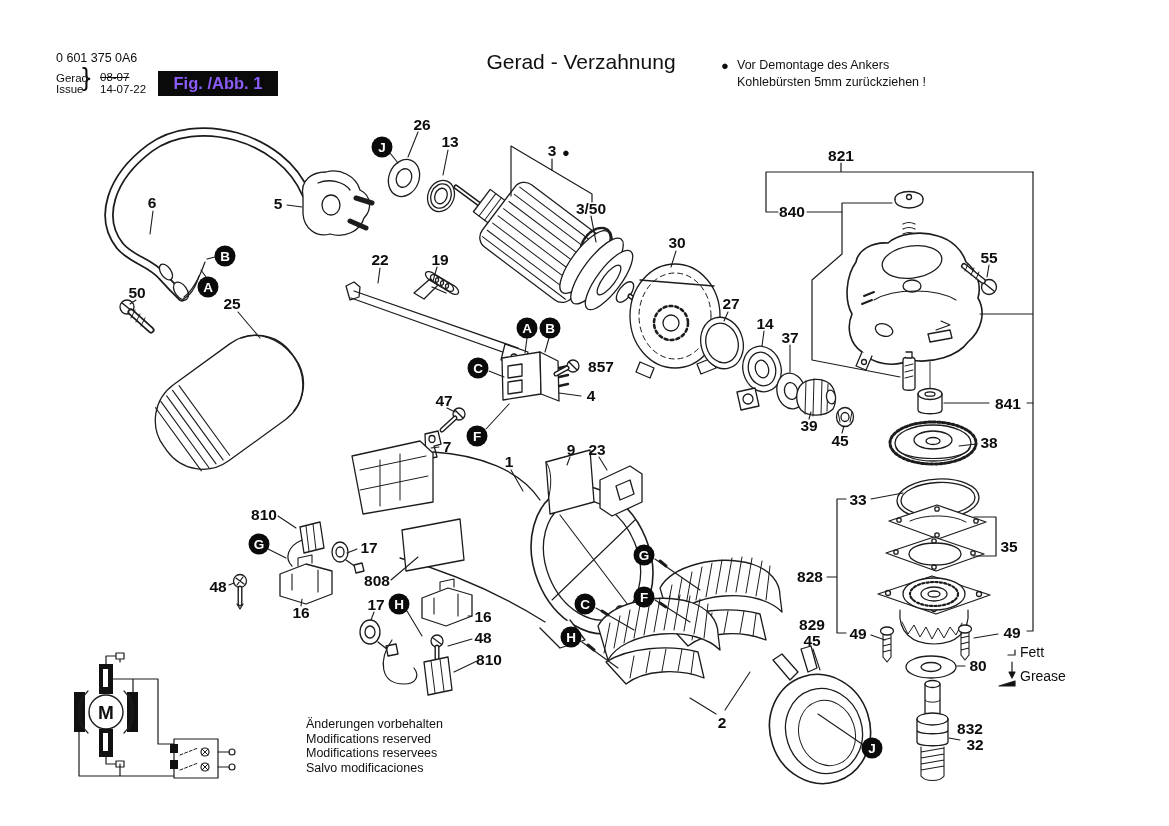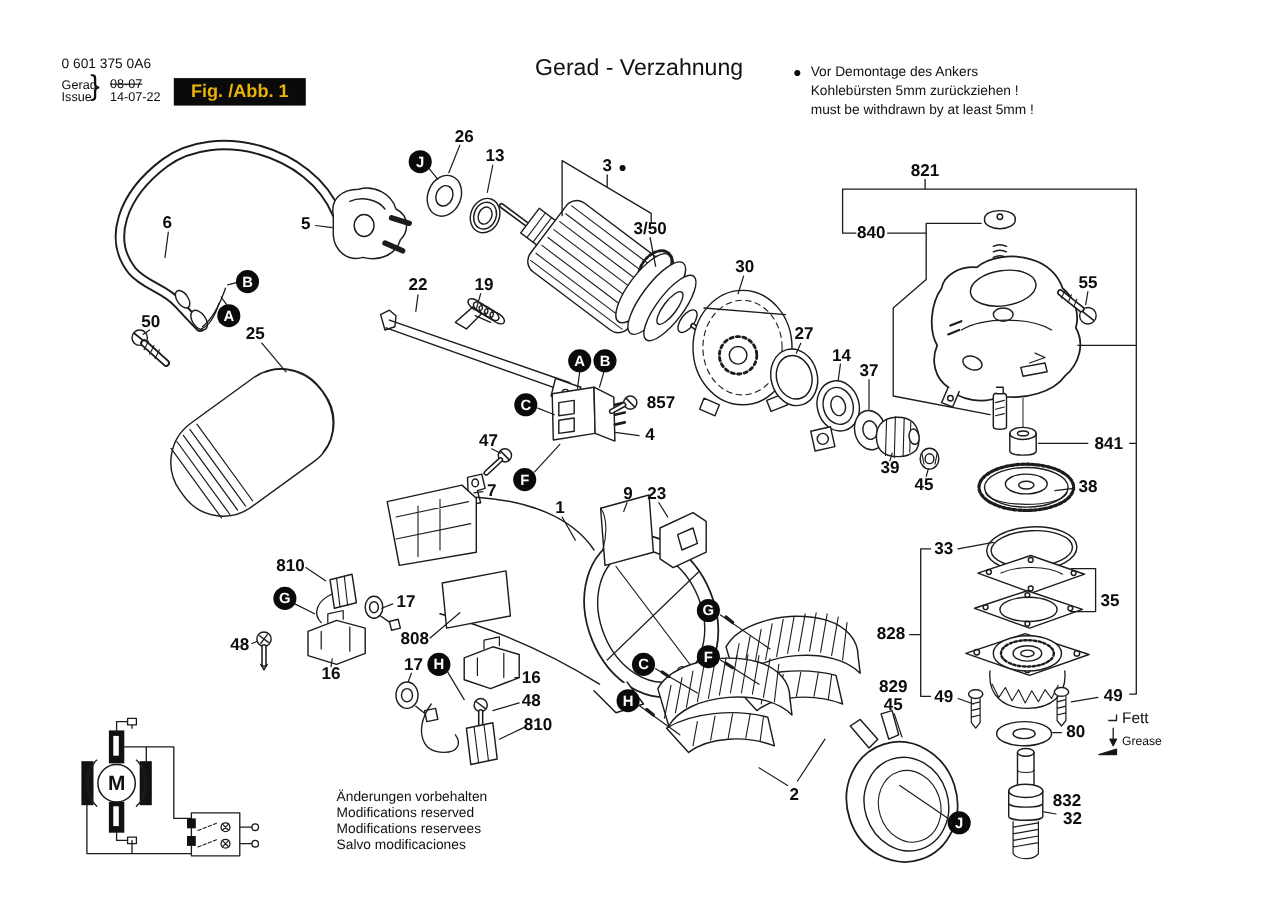--- a/index.html
+++ b/index.html
@@ -6,21 +6,21 @@
   body{width:1169px;height:826px;position:relative;background:#fff;
        font-family:"Liberation Sans",sans-serif;color:#111;overflow:hidden}
   svg.diagram{position:absolute;left:0;top:0}
   .num{position:absolute;transform:translate(-50%,-50%);font-weight:700;
        font-size:15.5px;white-space:nowrap;color:#0d0d0d}
   .badge{position:absolute;transform:translate(-50%,-50%);width:21px;height:21px;
        border-radius:50%;background:#0a0a0a;color:#fff;font-weight:700;
        font-size:13.5px;display:flex;align-items:center;justify-content:center}
   .txt{position:absolute;white-space:nowrap;color:#0d0d0d}
   .figbox{position:absolute;left:158px;top:71px;width:120px;height:25px;
-       background:#0a0a0a;color:#eab308;font-weight:700;font-size:16.5px;
+       background:#0a0a0a;color:#8b5cf6;font-weight:700;font-size:16.5px;
        display:flex;align-items:center;justify-content:center}
   .title{position:absolute;left:581px;top:50px;transform:translateX(-50%);
        font-weight:400;font-size:21px;white-space:nowrap}
   .strike{text-decoration:line-through}
   .noteblock{position:absolute;left:737px;font-size:12.5px;line-height:16.5px}
   .footer{position:absolute;left:306px;top:717px;font-size:12.5px;line-height:14.5px}
   .mlabel{position:absolute;transform:translate(-50%,-50%);font-weight:700;font-size:19px}
 </style>
 </head>
 <body>
@@ -353,21 +353,20 @@
 <div class="txt" style="left:100px;top:83px;font-size:11.5px">14-07-22</div>
 <div class="figbox">Fig. /Abb. 1</div>
 <div class="title">Gerad - Verzahnung</div>
 
 <div class="txt" style="left:721px;top:58px;font-size:13px">●</div>
 <div class="noteblock" style="top:57px">
   <div>Vor Demontage des Ankers</div>
   <div>Kohlebürsten 5mm zurückziehen !</div>
 </div>
 <div class="noteblock" style="top:92px">
-  <div>must be withdrawn by at least 5mm !</div>
 </div>
 
 <div class="num" style="left:278px;top:204px">5</div>
 <div class="num" style="left:152px;top:203px">6</div>
 <div class="num" style="left:137px;top:293px">50</div>
 <div class="num" style="left:232px;top:304px">25</div>
 <div class="num" style="left:422px;top:125px">26</div>
 <div class="num" style="left:450px;top:142px">13</div>
 <div class="num" style="left:552px;top:151px">3</div>
 <div class="num" style="left:566px;top:152px;font-size:13px">●</div>
@@ -422,20 +421,20 @@
 <div class="badge" style="left:477px;top:436px">F</div>
 <div class="badge" style="left:259px;top:544px">G</div>
 <div class="badge" style="left:399px;top:604px">H</div>
 <div class="badge" style="left:644px;top:555px">G</div>
 <div class="badge" style="left:644px;top:597px">F</div>
 <div class="badge" style="left:585px;top:604px">C</div>
 <div class="badge" style="left:571px;top:637px">H</div>
 <div class="badge" style="left:872px;top:748px">J</div>
 
 <div class="txt" style="left:1020px;top:644px;font-size:14px">Fett</div>
-<div class="txt" style="left:1020px;top:668px;font-size:11px">Grease</div>
+<div class="txt" style="left:1020px;top:668px;font-size:14px">Grease</div>
 <div class="mlabel" style="left:106px;top:713px">M</div>
 <div class="footer">
   <div>Änderungen vorbehalten</div>
   <div>Modifications reserved</div>
   <div>Modifications reservees</div>
   <div>Salvo modificaciones</div>
 </div>
 
 </body></html>

